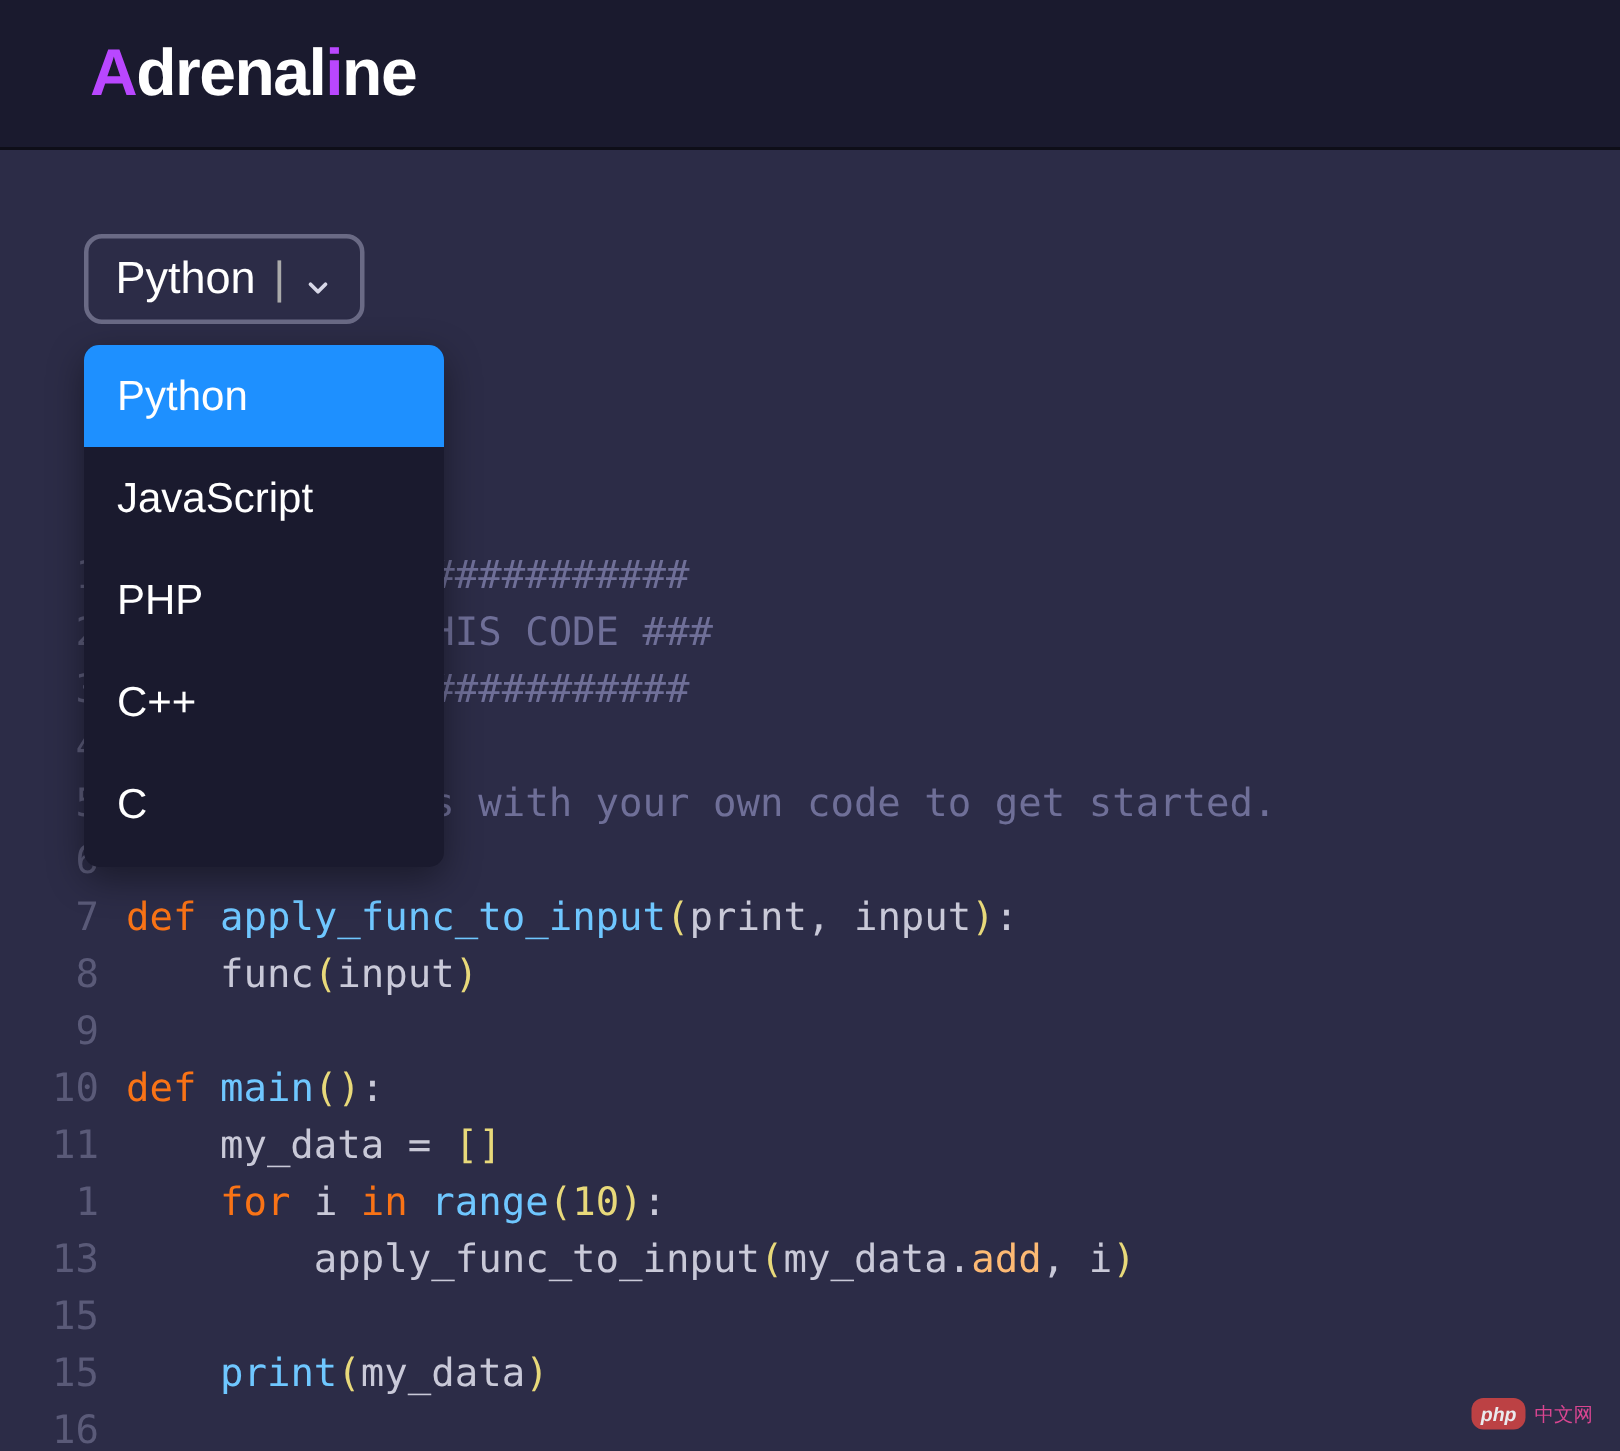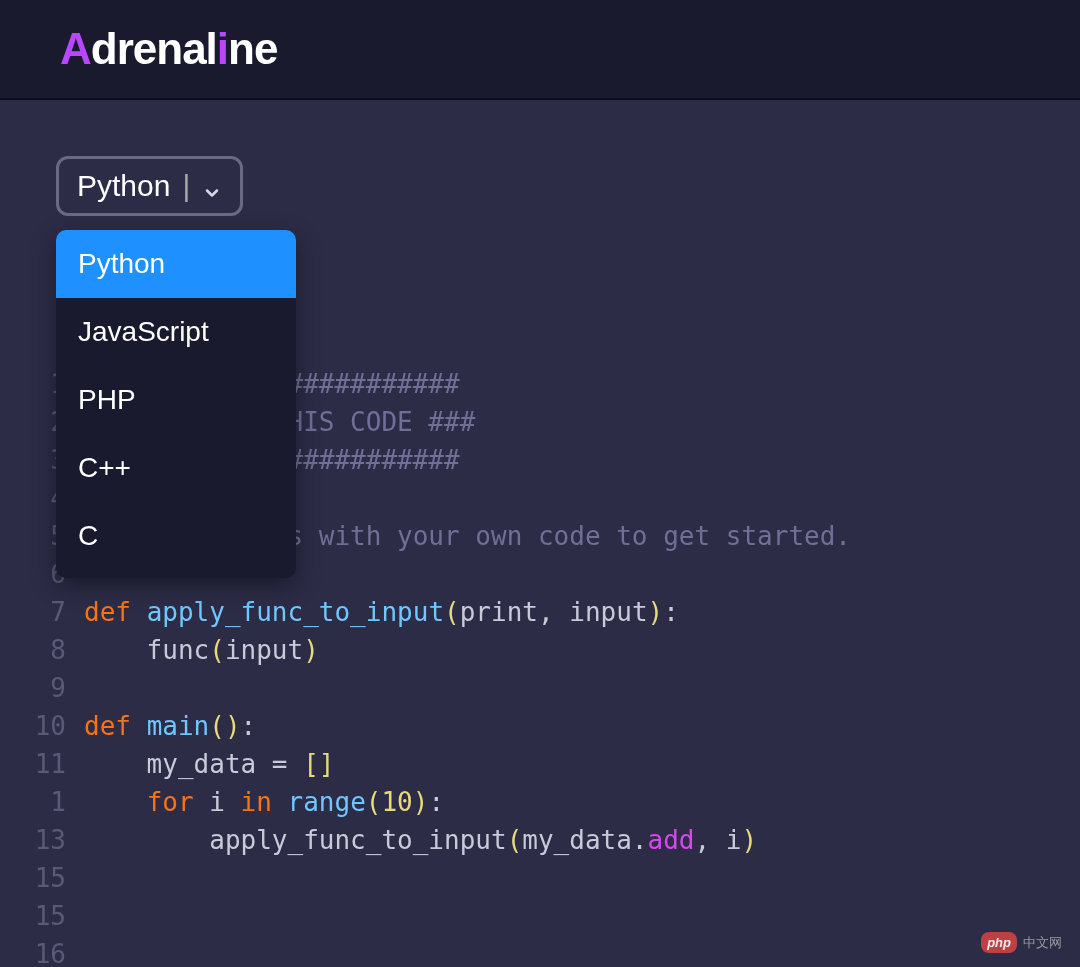--- a/index.html
+++ b/index.html
@@ -85,40 +85,40 @@
     user-select: none;
     flex-shrink: 0;
   }
   .code { color: #c9c9d8; }
   .c-comment { color: #6f6f98; }
   .c-keyword { color: #f97316; }
   .c-func    { color: #6fc7ff; }
   .c-paren   { color: #e8d97a; }
   .c-op      { color: #c9c9d8; }
   .c-num     { color: #e8d97a; }
-  .c-method  { color: #d946ef; }
+  .c-method  { color: #fdba74; }
   .watermark {
     position: absolute;
     right: 18px;
     bottom: 14px;
     display: flex;
     align-items: center;
     gap: 6px;
     opacity: .9;
   }
   .watermark .badge {
     background: #c44;
     color: #fff;
     font-size: 13px;
     font-style: italic;
     font-weight: 700;
     padding: 3px 6px;
     border-radius: 8px;
   }
-  .watermark .txt { color: #a3a3a3; font-size: 13px; }
+  .watermark .txt { color: #ec4899; font-size: 13px; }
 </style>
 </head>
 <body>
 
 <div class="header">
   <div class="logo">
     <span class="a1">A</span><span class="mid">drenal</span><span class="i1">i</span><span class="mid">ne</span>
   </div>
 </div>
 
@@ -150,21 +150,21 @@
       <div class="line"><span class="gutter">5</span><span class="code"><span class="c-comment"># Replace this with your own code to get started.</span></span></div>
       <div class="line"><span class="gutter">6</span><span class="code"> </span></div>
       <div class="line"><span class="gutter">7</span><span class="code"><span class="c-keyword">def </span><span class="c-func">apply_func_to_input</span><span class="c-paren">(</span><span class="code">print, input</span><span class="c-paren">)</span><span class="code">:</span></span></div>
       <div class="line"><span class="gutter">8</span><span class="code"><span class="code">    func</span><span class="c-paren">(</span><span class="code">input</span><span class="c-paren">)</span></span></div>
       <div class="line"><span class="gutter">9</span><span class="code"> </span></div>
       <div class="line"><span class="gutter">10</span><span class="code"><span class="c-keyword">def </span><span class="c-func">main</span><span class="c-paren">()</span><span class="code">:</span></span></div>
       <div class="line"><span class="gutter">11</span><span class="code"><span class="code">    my_data </span><span class="c-op">=</span><span class="code"> </span><span class="c-paren">[]</span></span></div>
       <div class="line"><span class="gutter">1</span><span class="code"><span class="code">    </span><span class="c-keyword">for </span><span class="code">i </span><span class="c-keyword">in </span><span class="c-func">range</span><span class="c-paren">(</span><span class="c-num">10</span><span class="c-paren">)</span><span class="code">:</span></span></div>
       <div class="line"><span class="gutter">13</span><span class="code"><span class="code">        apply_func_to_input</span><span class="c-paren">(</span><span class="code">my_data.</span><span class="c-method">add</span><span class="code">, i</span><span class="c-paren">)</span></span></div>
       <div class="line"><span class="gutter">15</span><span class="code"> </span></div>
-      <div class="line"><span class="gutter">15</span></div>
+      <div class="line"><span class="gutter">15</span><span class="code"><span class="code">    </span><span class="c-func">print</span><span class="c-paren">(</span><span class="code">my_data</span><span class="c-paren">)</span></span></div>
       <div class="line"><span class="gutter">16</span><span class="code"> </span></div>
     </div>
 
 </div>
 
 <div class="watermark">
   <span class="badge">php</span>
   <span class="txt">中文网</span>
 </div>
 

